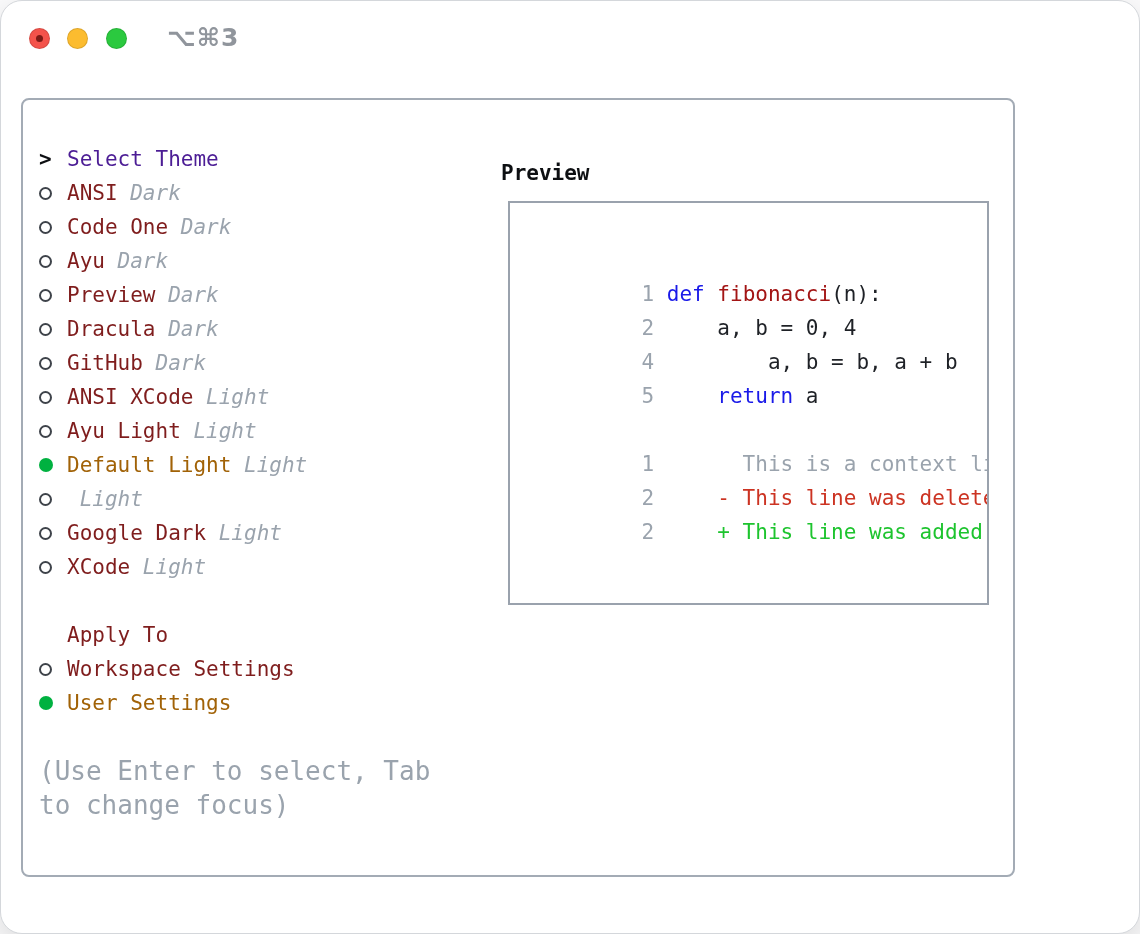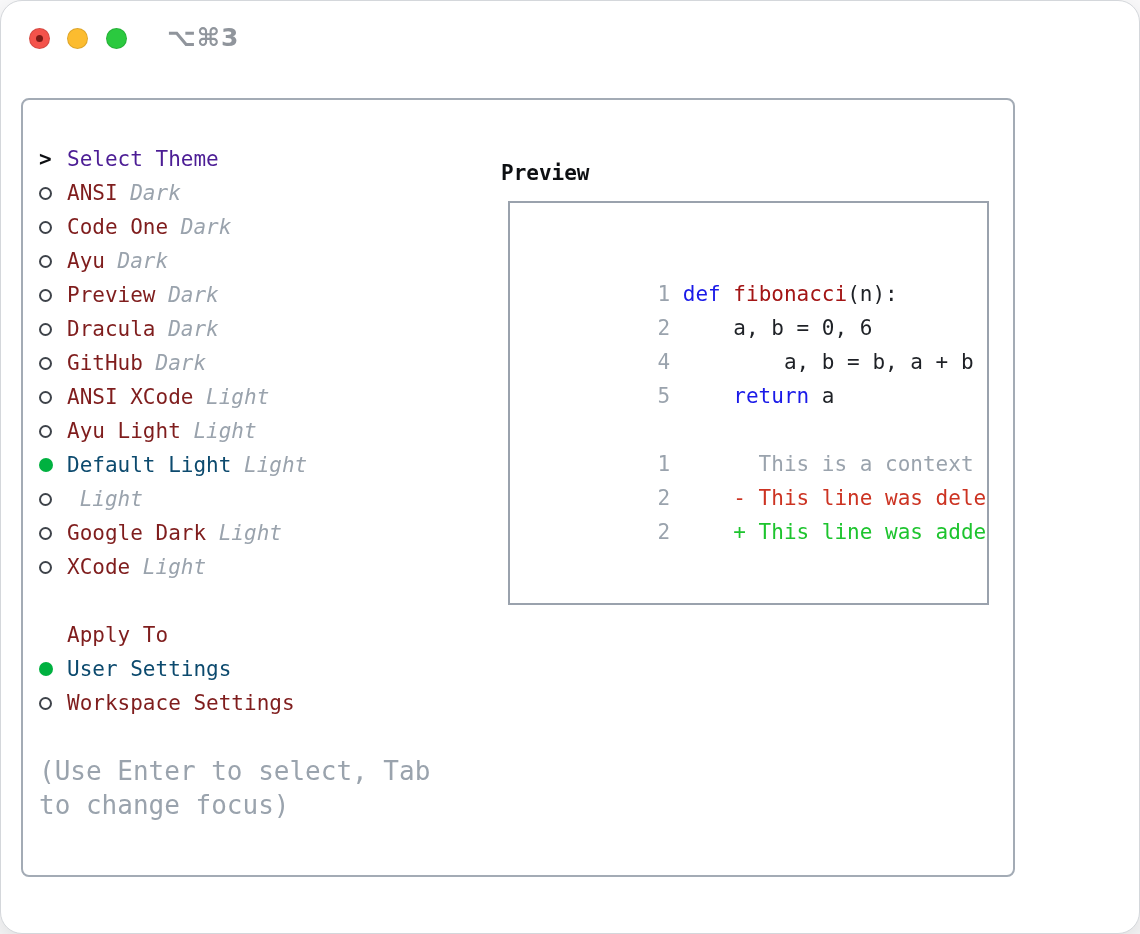--- a/index.html
+++ b/index.html
@@ -29,30 +29,30 @@
   
   .list{position:absolute;left:16px;top:42px;font-size:21px;line-height:34px;color:#23272c;}
   .row{display:flex;align-items:center;height:34px;white-space:pre;}
   .mcol{width:28px;display:flex;align-items:center;flex:0 0 28px;}
   .cursor{font-weight:bold;color:#0d0f12;font-size:21px;}
   .title-text{font-weight:normal;color:#4c1d95;}
   .radio{width:13px;height:13px;border-radius:50%;box-sizing:border-box;}
   .radio.unsel{border:2px solid #3e434a;}
   .radio.sel{width:14px;height:14px;background:#00b140;border:none;}
   .iname{color:#7f1d1d;}
-  .iname.sel{color:#0c4a6e;}
+  .iname.sel{color:#a16207;}
   .ivariant{color:#9aa3ad;margin-left:12.65px;font-style:italic;}
   .spacer{height:34px;}
   .hint{width:420px;color:#9aa3ad;font-size:26px;line-height:34px;}
   
   .preview-title{position:absolute;left:478px;top:56px;font-size:21px;line-height:34px;font-weight:bold;color:#0d0f12;}
   .preview-box{
     position:absolute;left:485px;top:101px;width:481px;height:404px;
     border:2px solid #9aa2ad;background:#fff;box-sizing:border-box;
-    padding:40px 0 0 21px;overflow:hidden;
+    padding:40px 0 0 5px;overflow:hidden;
   }
   .code-line{height:34px;line-height:34px;font-size:21px;white-space:pre;}
   .lnum{color:#9aa3ad;}
   .tok.pl{color:#1e2126;}
   .tok.kw{color:#1a1ae8;}
   .tok.fn{color:#a31515;}
   .tok.ctx{color:#9aa3ad;}
   .tok.del{color:#cc3322;}
   .tok.add{color:#1dc42e;}
 </style>
@@ -139,41 +139,41 @@
           <span class="ivariant">Light</span>
         </div>
 
         <div class="spacer"></div>
 
         <div class="row">
           <span class="mcol"></span>
           <span class="iname">Apply To</span>
         </div>
         <div class="row">
+          <span class="mcol"><span class="radio unsel"></span></span>
+          <span class="iname unsel">Workspace Settings</span>
+        </div>
+        <div class="row">
           <span class="mcol"><span class="radio sel"></span></span>
           <span class="iname sel">User Settings</span>
-        </div>
-        <div class="row">
-          <span class="mcol"><span class="radio unsel"></span></span>
-          <span class="iname unsel">Workspace Settings</span>
         </div>
 
         <div class="spacer"></div>
 
         <div class="hint">(Use Enter to select, Tab to change focus)</div>
       </div>
 
       <div class="preview-title">Preview</div>
 
       <div class="preview-box">
         <div class="code-line">
           <span class="lnum">1</span><span class="tok pl"> </span><span class="tok kw">def</span><span class="tok pl"> </span><span class="tok fn">fibonacci</span><span class="tok pl">(n):</span>
         </div>
         <div class="code-line">
-          <span class="lnum">2</span><span class="tok pl">     a, b = 0, 6</span>
+          <span class="lnum">2</span><span class="tok pl">     a, b = 0, 4</span>
         </div>
         <div class="code-line">
           <span class="lnum">4</span><span class="tok pl">         a, b = b, a + b</span>
         </div>
         <div class="code-line">
           <span class="lnum">5</span><span class="tok pl">     </span><span class="tok kw">return</span><span class="tok pl"> a</span>
         </div>
 
         <div class="code-line"></div>
 

